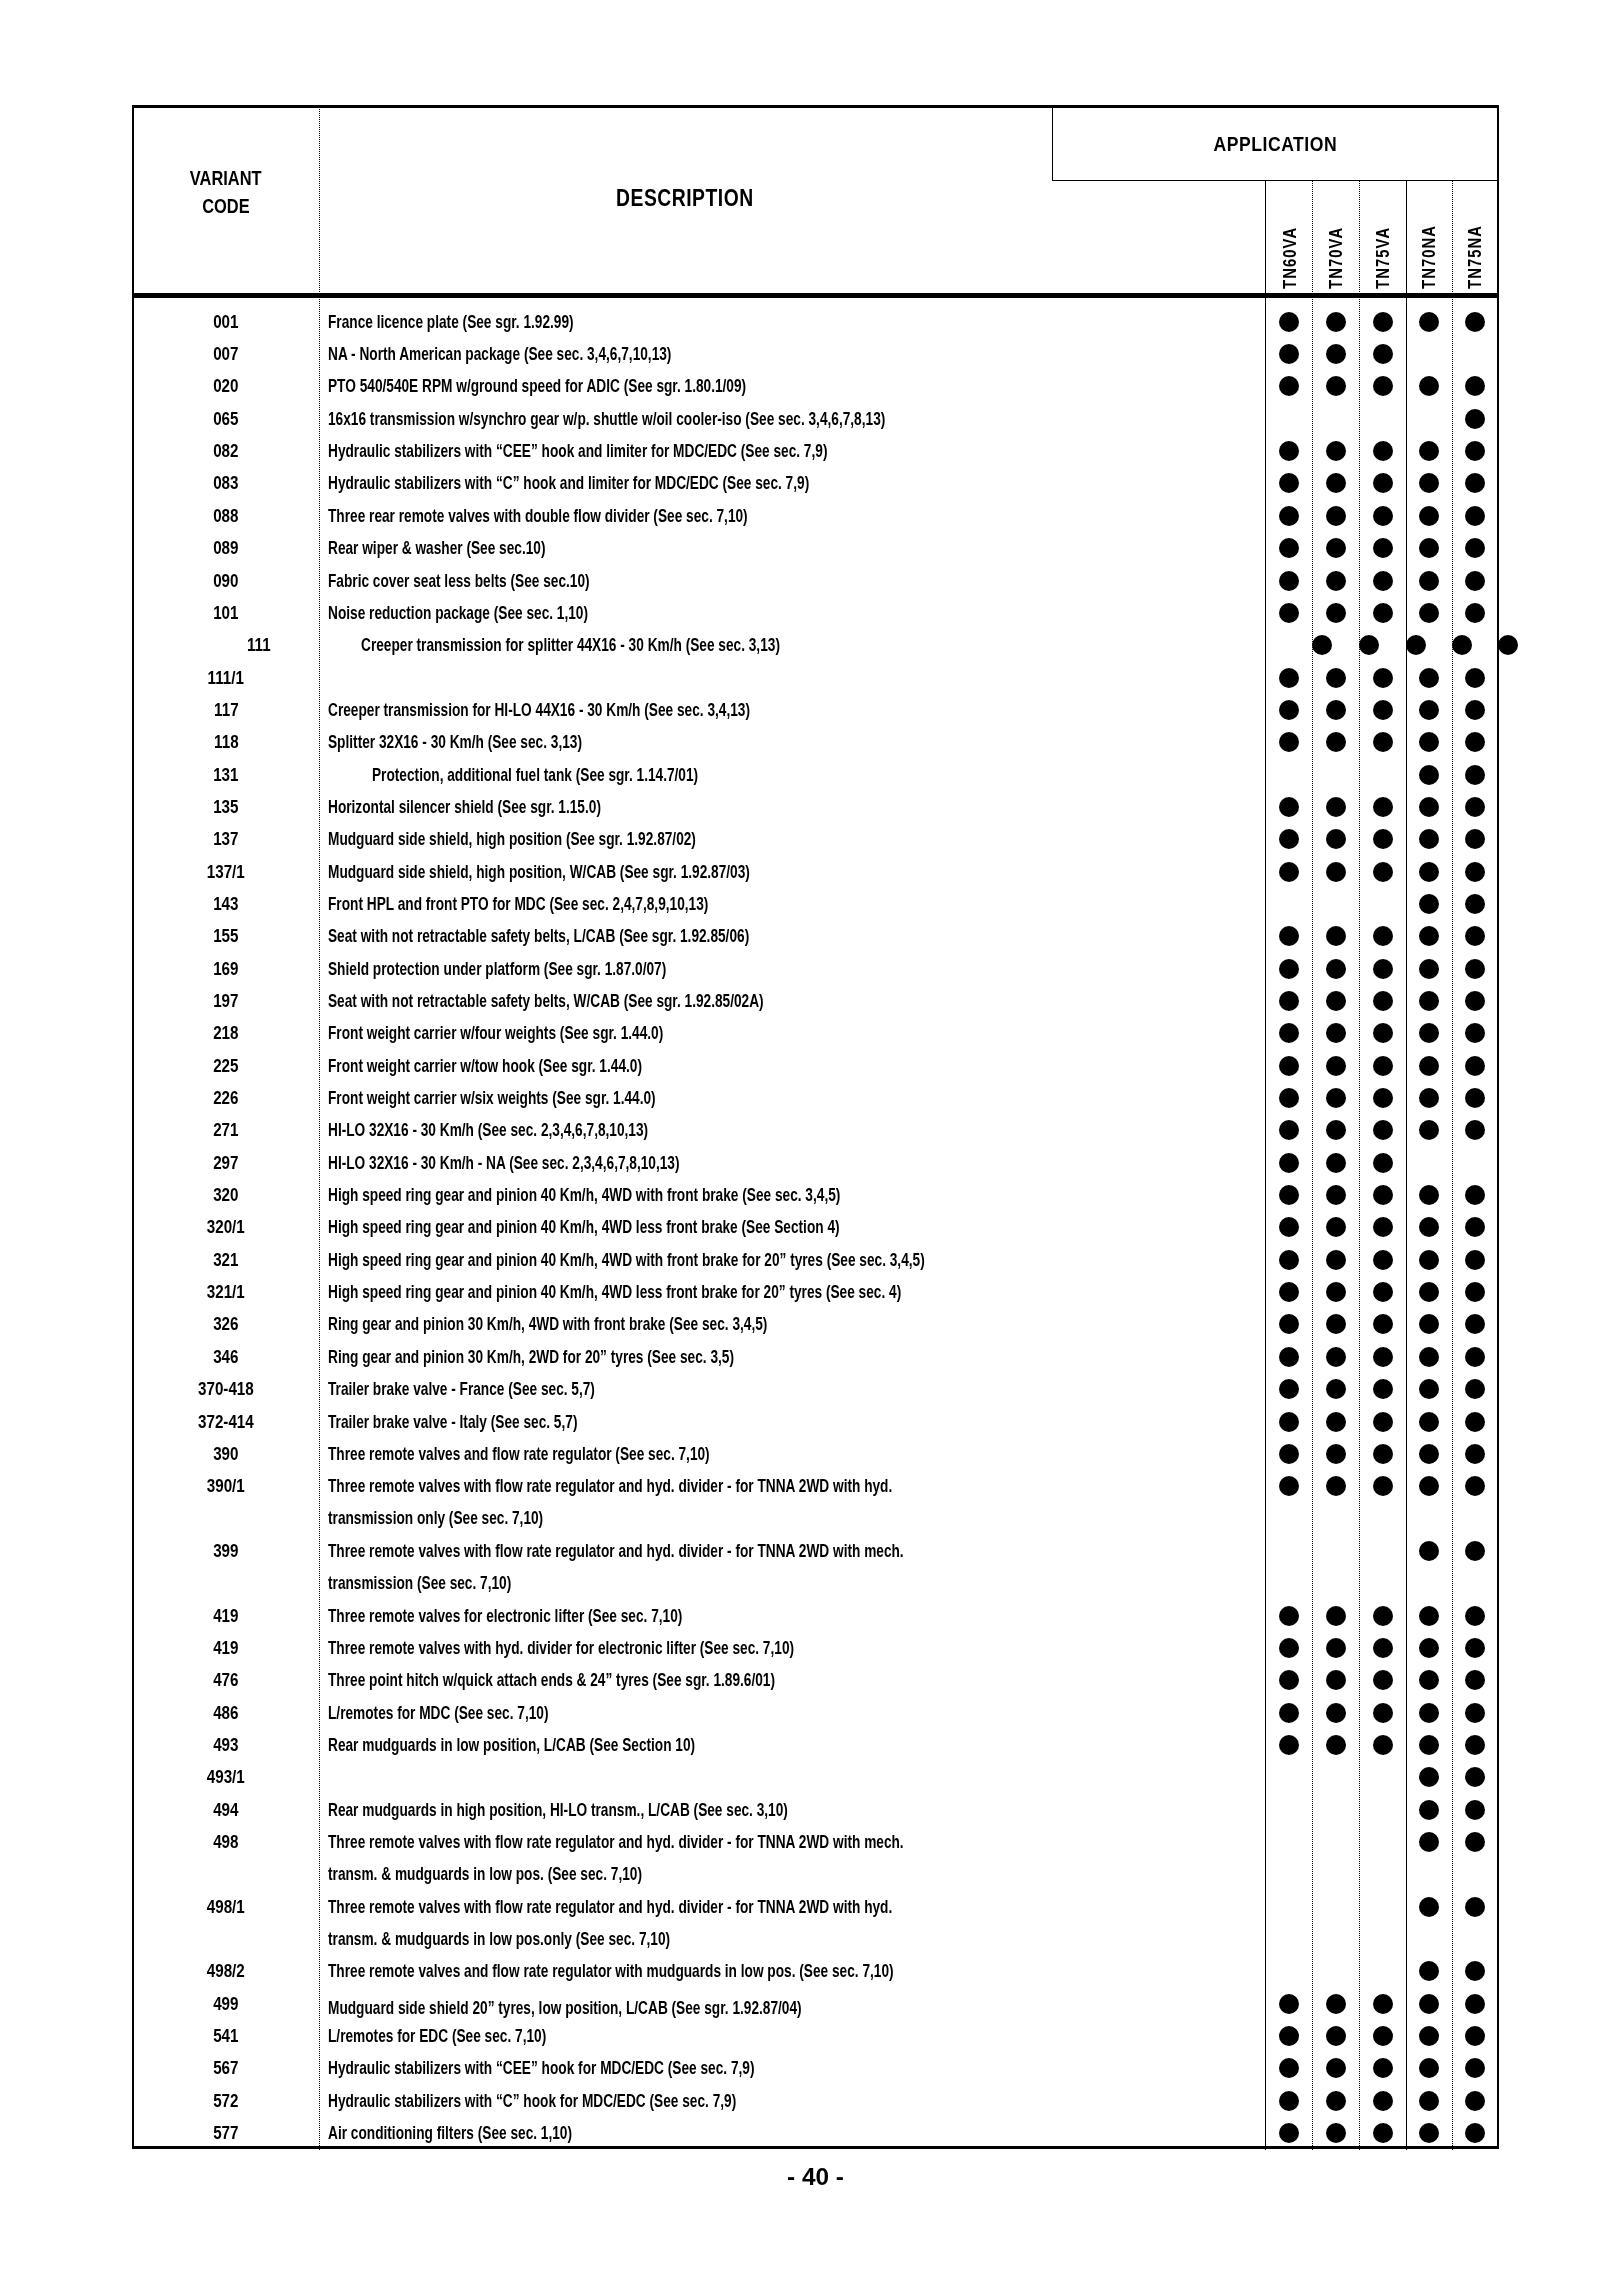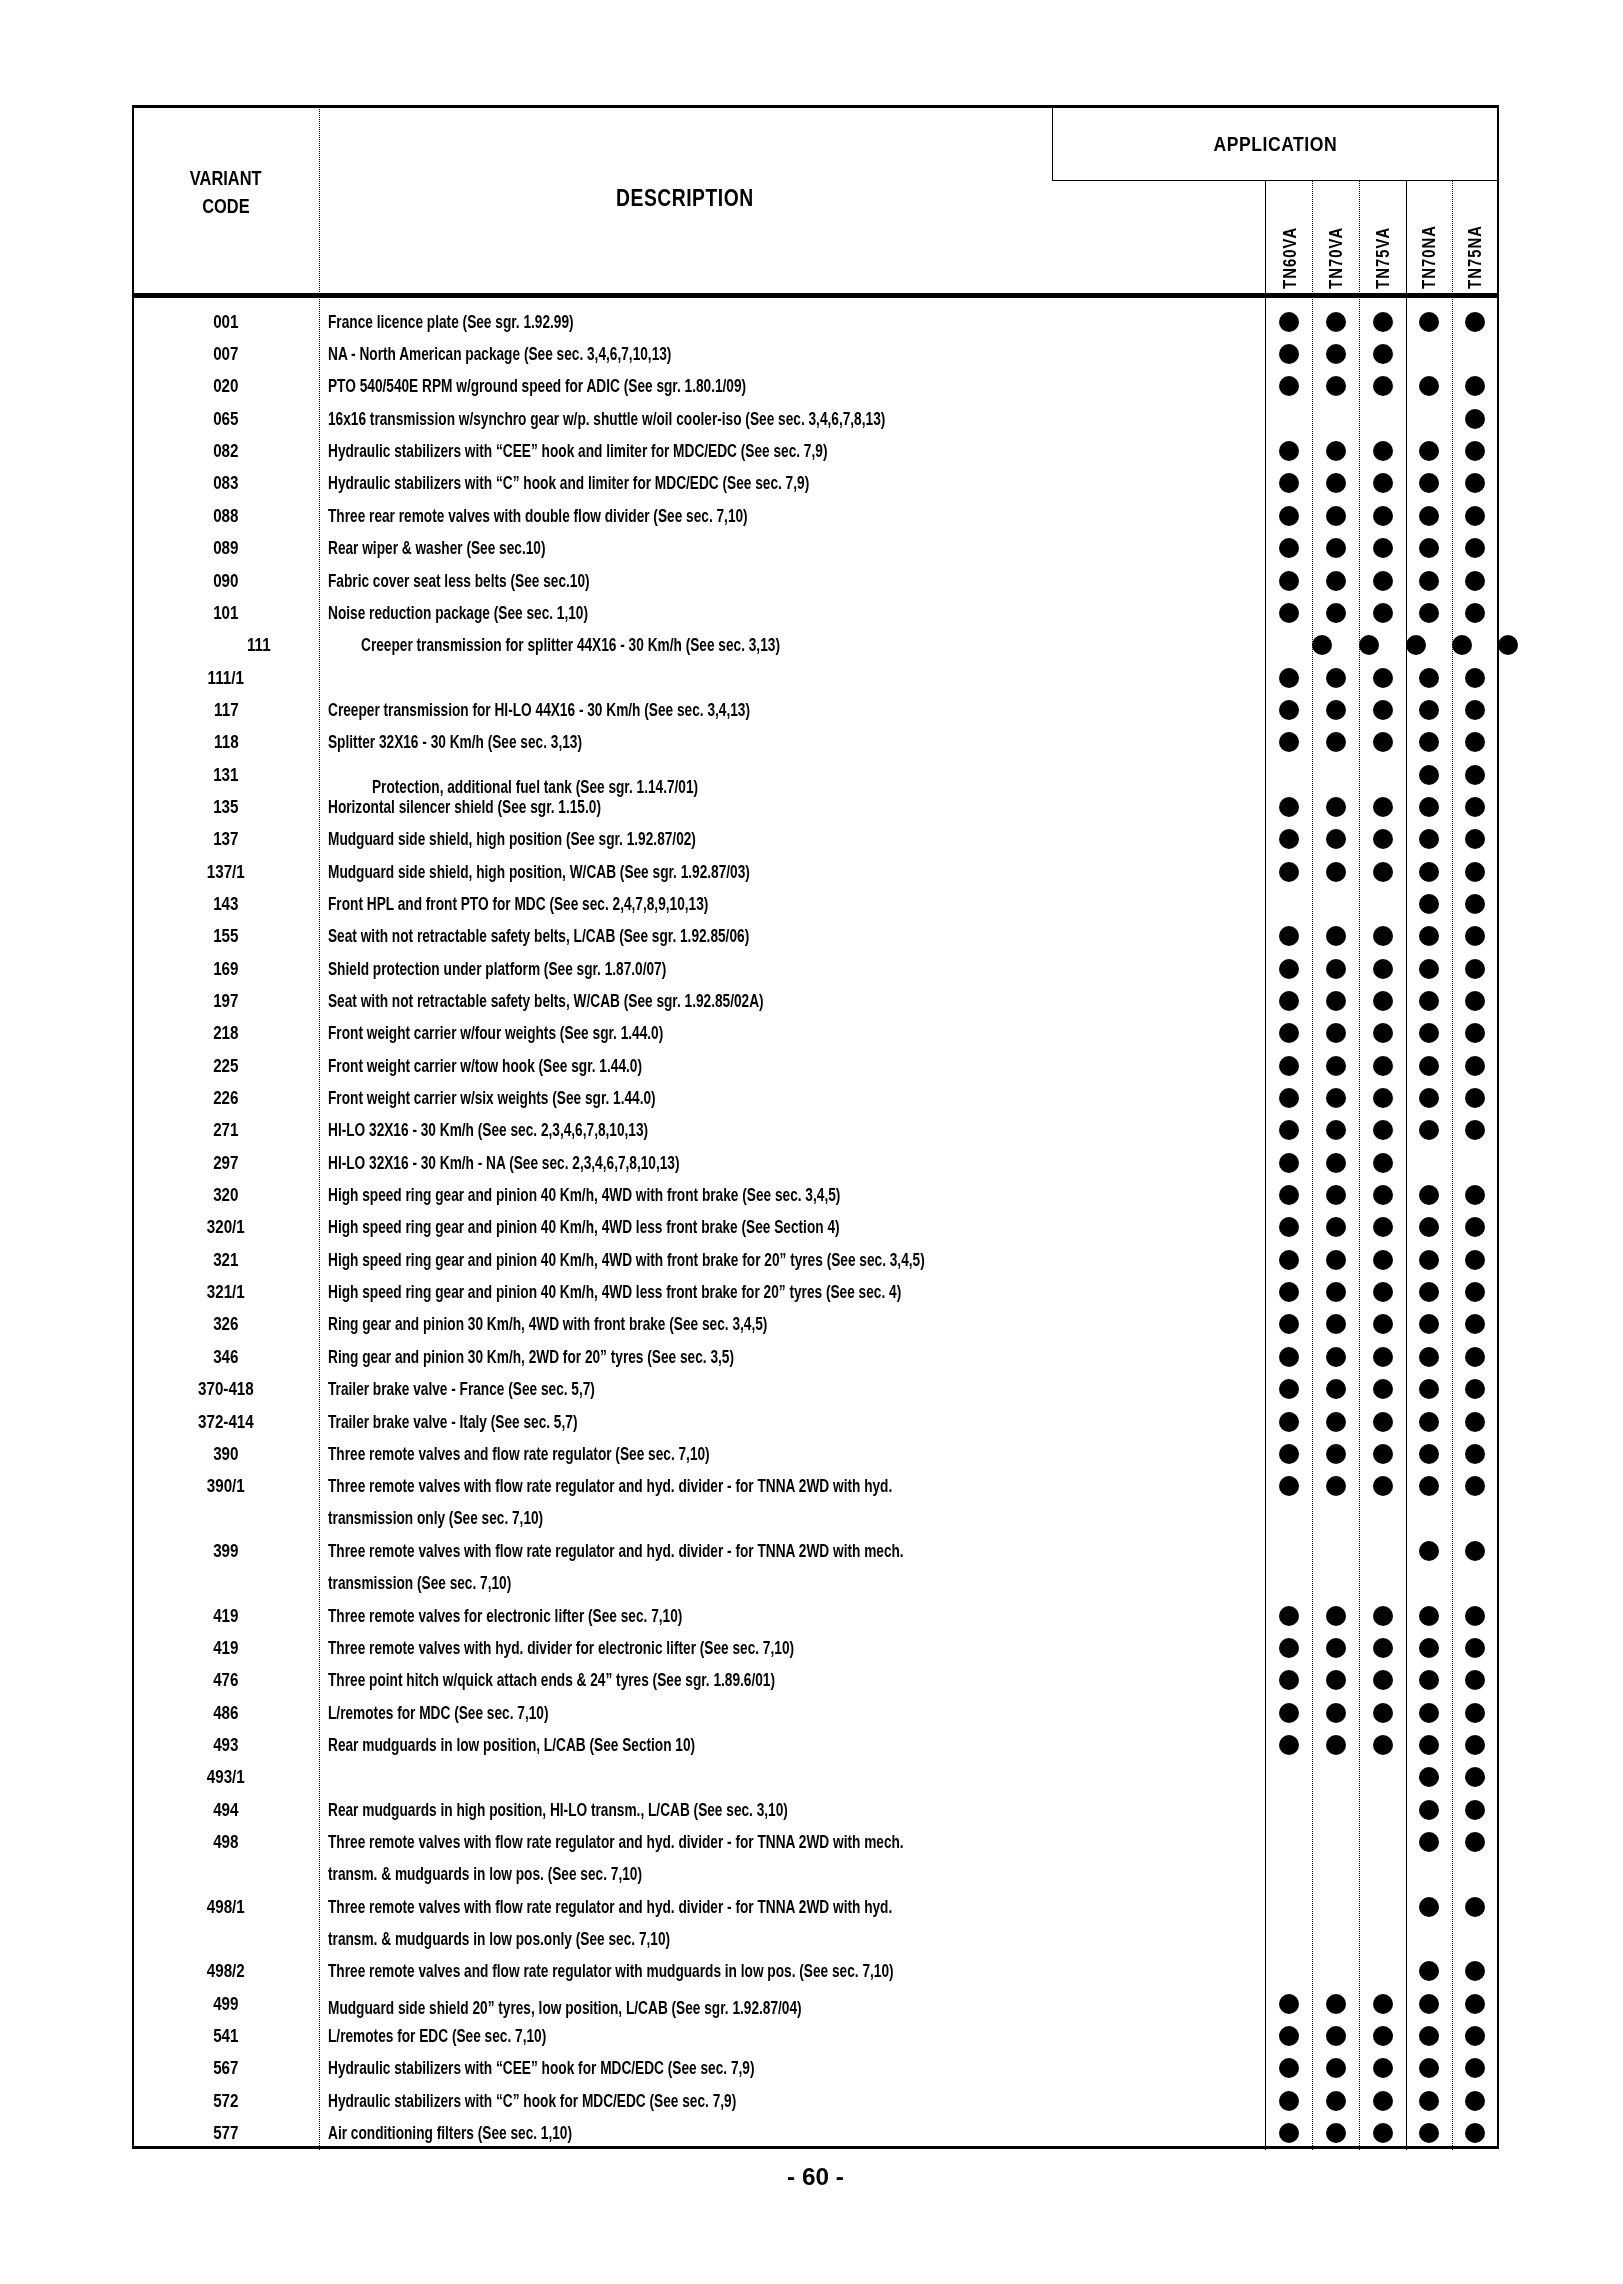--- a/index.html
+++ b/index.html
@@ -201,21 +201,21 @@
       <div class="code-cell"><span class="t">118</span></div>
       <div class="desc-line" style="top: 0px;"><span class="t">Splitter 32X16 - 30 Km/h (See sec. 3,13)</span></div>
       <div class="dot" style="left: 1147px;"></div>
       <div class="dot" style="left: 1194px;"></div>
       <div class="dot" style="left: 1241px;"></div>
       <div class="dot" style="left: 1287px;"></div>
       <div class="dot" style="left: 1333px;"></div>
     </div>
     <div class="row" style="top: 759px; height: 32px;">
       <div class="code-cell"><span class="t">131</span></div>
-      <div class="desc-line" style="top: 12px; padding-left: 44px;"><span class="t">Protection, additional fuel tank (See sgr. 1.14.7/01)</span></div>
+      <div class="desc-line" style="top: 0px; padding-left: 44px;"><span class="t">Protection, additional fuel tank (See sgr. 1.14.7/01)</span></div>
       <div class="dot" style="left: 1287px;"></div>
       <div class="dot" style="left: 1333px;"></div>
     </div>
     <div class="row" style="top: 791px; height: 32px;">
       <div class="code-cell"><span class="t">135</span></div>
       <div class="desc-line" style="top: 0px;"><span class="t">Horizontal silencer shield (See sgr. 1.15.0)</span></div>
       <div class="dot" style="left: 1147px;"></div>
       <div class="dot" style="left: 1194px;"></div>
       <div class="dot" style="left: 1241px;"></div>
       <div class="dot" style="left: 1287px;"></div>
@@ -529,14 +529,14 @@
       <div class="code-cell"><span class="t">577</span></div>
       <div class="desc-line" style="top: 0px;"><span class="t">Air conditioning filters (See sec. 1,10)</span></div>
       <div class="dot" style="left: 1147px;"></div>
       <div class="dot" style="left: 1194px;"></div>
       <div class="dot" style="left: 1241px;"></div>
       <div class="dot" style="left: 1287px;"></div>
       <div class="dot" style="left: 1333px;"></div>
     </div>
   </div>
 
-<div id="page-number">- 60 -</div>
+<div id="page-number">- 40 -</div>
 
 
 </body></html>

